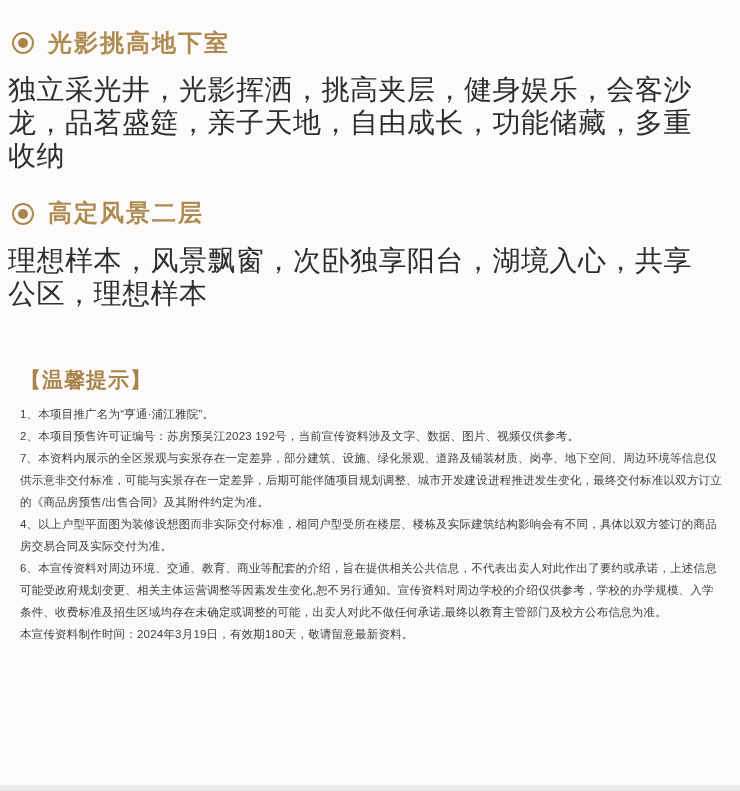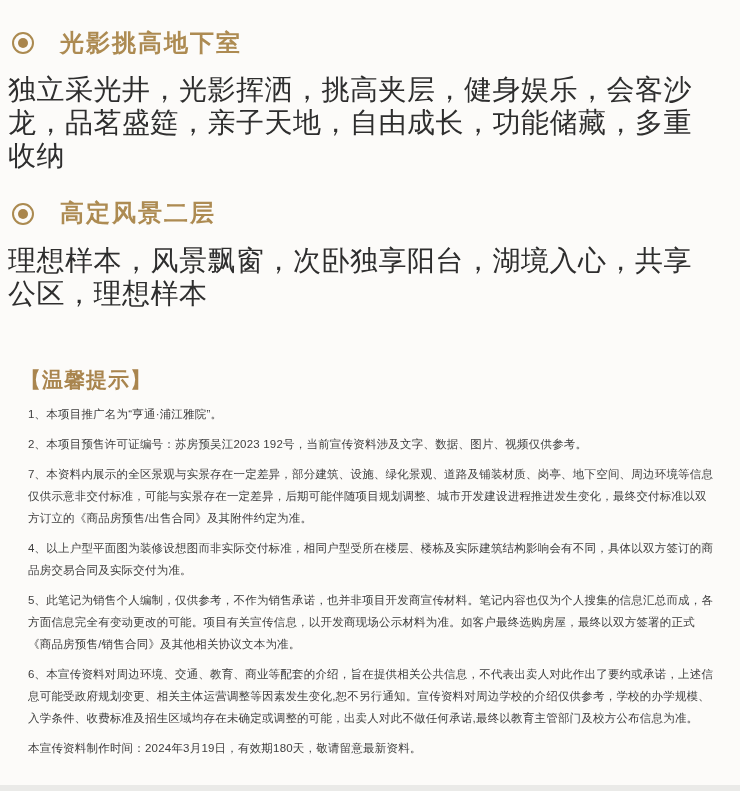--- a/index.html
+++ b/index.html
@@ -16,21 +16,20 @@
     overflow: hidden;
     box-sizing: border-box;
     padding-top: 30px;
   }
   
   .feature { margin: 0 0 28px 0; }
   .feature-header {
     display: flex;
     align-items: center;
     margin: 0 0 17px 12px;
-    gap: 12px;
   }
   .bullet-icon {
     width: 18px;
     height: 18px;
     border: 2.5px solid #ab8a50;
     border-radius: 50%;
     display: flex;
     align-items: center;
     justify-content: center;
     flex: 0 0 auto;
@@ -61,21 +60,21 @@
     margin: 56px 18px 0 20px;
   }
   .notice-title {
     margin: 0 0 9px 0;
     font-size: 21px;
     font-weight: bold;
     color: #a9854e;
     letter-spacing: 1px;
   }
   .notice-item {
-    margin: 8px;
+    margin: 0;
     font-size: 11.5px;
     color: #3e3e3e;
     line-height: 22px;
     letter-spacing: 0.2px;
   }
   .bottom-strip {
     position: absolute;
     left: 0;
     bottom: 0;
     width: 100%;
@@ -108,19 +107,18 @@
     </div>
     <p class="feature-body">理想样本，风景飘窗，次卧独享阳台，湖境入心，共享公区，理想样本</p>
   </section>
 
   <section class="notice">
     <h3 class="notice-title">【温馨提示】</h3>
     <p class="notice-item">1、本项目推广名为“亨通·浦江雅院”。</p>
     <p class="notice-item">2、本项目预售许可证编号：苏房预吴江2023 192号，当前宣传资料涉及文字、数据、图片、视频仅供参考。</p>
     <p class="notice-item">7、本资料内展示的全区景观与实景存在一定差异，部分建筑、设施、绿化景观、道路及铺装材质、岗亭、地下空间、周边环境等信息仅供示意非交付标准，可能与实景存在一定差异，后期可能伴随项目规划调整、城市开发建设进程推进发生变化，最终交付标准以双方订立的《商品房预售/出售合同》及其附件约定为准。</p>
     <p class="notice-item">4、以上户型平面图为装修设想图而非实际交付标准，相同户型受所在楼层、楼栋及实际建筑结构影响会有不同，具体以双方签订的商品房交易合同及实际交付为准。</p>
-    <p class="notice-item">5、此笔记为销售个人编制，仅供参考，不作为销售承诺，也并非项目开发商宣传材料。笔记内容也仅为个人搜集的信息汇总而成，各方面信息完全有变动更改的可能。项目有关宣传信息，以开发商现场公示材料为准。如客户最终选购房屋，最终以双方签署的正式《商品房预售/销售合同》及其他相关协议文本为准。</p>
     <p class="notice-item">6、本宣传资料对周边环境、交通、教育、商业等配套的介绍，旨在提供相关公共信息，不代表出卖人对此作出了要约或承诺，上述信息可能受政府规划变更、相关主体运营调整等因素发生变化,恕不另行通知。宣传资料对周边学校的介绍仅供参考，学校的办学规模、入学条件、收费标准及招生区域均存在未确定或调整的可能，出卖人对此不做任何承诺,最终以教育主管部门及校方公布信息为准。</p>
     <p class="notice-item">本宣传资料制作时间：2024年3月19日，有效期180天，敬请留意最新资料。</p>
   </section>
 
   <div class="bottom-strip"></div>
 </div>
 
 </body></html>

